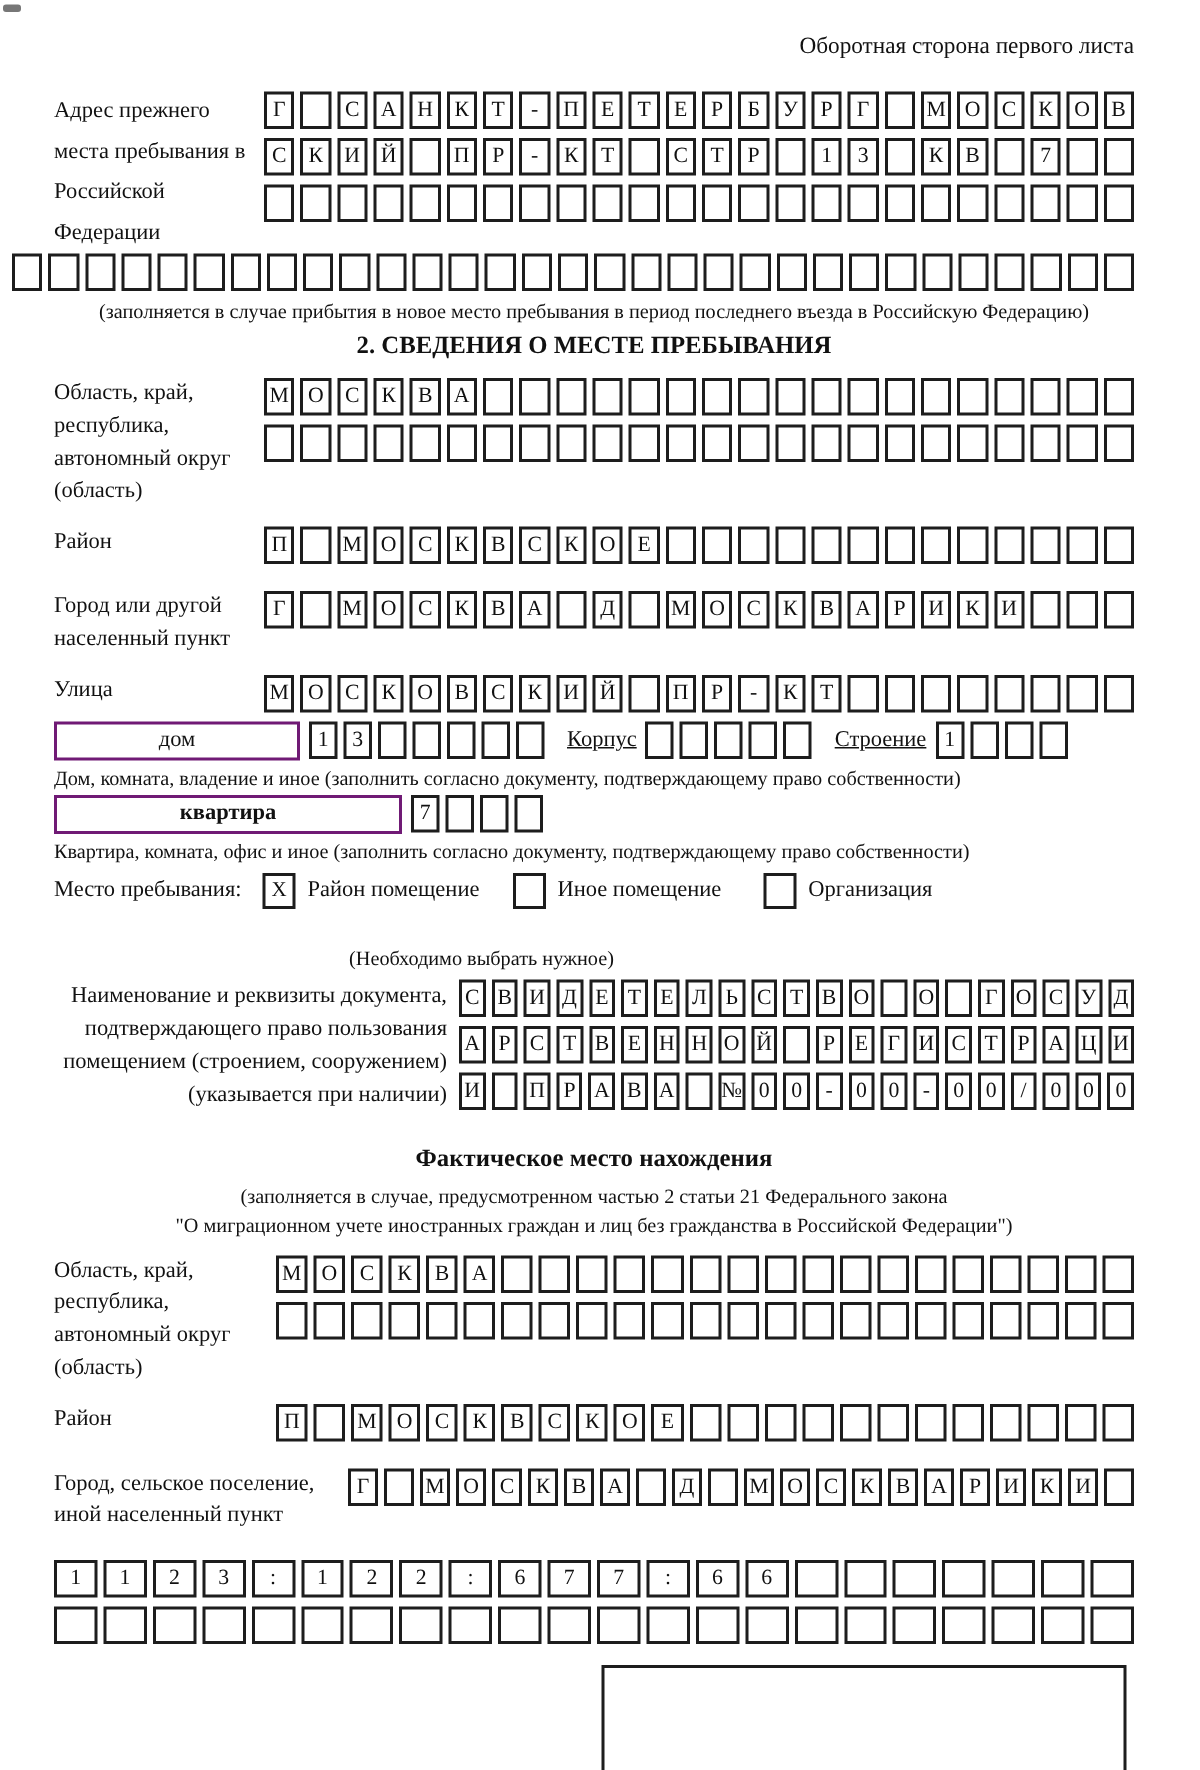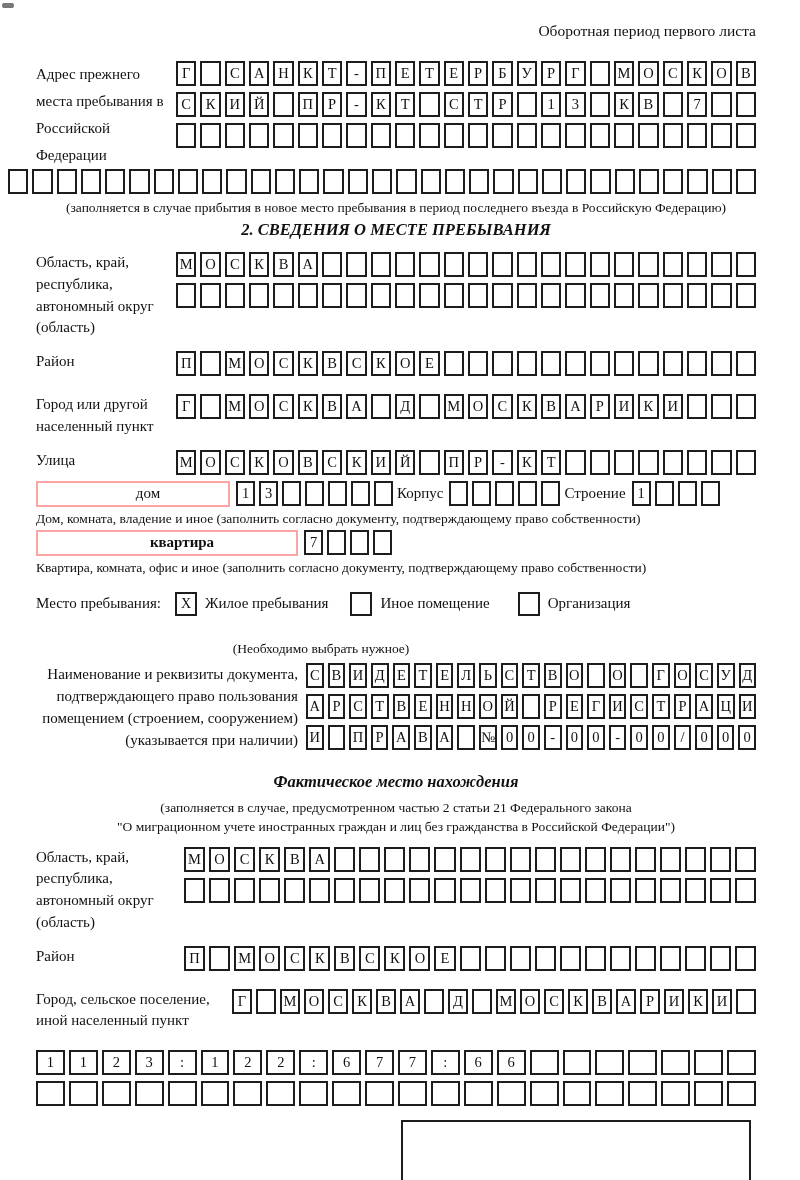--- a/index.html
+++ b/index.html
@@ -16,42 +16,42 @@
   .w270{width:270px;padding-right:8px;box-sizing:border-box;text-align:right;}
   .fcells{flex:1;min-width:0;}
   .cells{display:flex;gap:4px;margin-bottom:6px;}
   .cell{flex:1;height:21px;border:2px solid #1d1d1d;display:flex;align-items:center;justify-content:center;
         font-size:14.5px;line-height:1;background:#fff;}
   .cell-fixed .cell{flex:0 0 15px;}
   .row-full{margin-left:-28px;}
   .caption{font-size:13.5px;line-height:16px;margin-bottom:3px;}
   .center{text-align:center;}
   .left-cap{margin-left:0;}
-  .h-bold{font-weight:bold;font-size:16.5px;text-align:center;line-height:20px;margin:4px 0 8px 0;font-style:italic;}
+  .h-bold{font-weight:bold;font-size:16.5px;text-align:center;line-height:20px;margin:4px 0 8px 0;}
   .inline-row{display:flex;align-items:center;margin-bottom:4px;font-size:15px;}
-  .wbox{border:2px solid #fca5a5;height:22px;display:flex;align-items:center;justify-content:center;font-size:15px;padding-left:30px;}
+  .wbox{border:2px solid #701a75;height:22px;display:flex;align-items:center;justify-content:center;font-size:15px;}
   .dom-box{width:160px;}
   .kv-box{width:228px;font-weight:bold;}
   .chk{width:18px;height:20px;border:2px solid #1d1d1d;display:inline-flex;align-items:center;justify-content:center;
        font-size:14px;flex-shrink:0;}
   .stamp-col{width:372px;margin-left:auto;margin-right:-6px;margin-top:8px;}
   .stamp-box{width:346px;height:172px;border:2px solid #1d1d1d;margin:0 auto 6px auto;}
   .mt6{margin-top:16px;}
-  .gap-sm{margin-left:4px;}
+  .gap-sm{margin-left:15px;text-decoration:underline;}
   .gap-xs{margin-left:6px;}
   .lbl-ml{margin-left:8px;margin-right:0;}
 </style>
 </head>
 <body>
 
 <div class="artifact"></div>
 
 <div class="page">
 
-  <div class="header-note">Оборотная период первого листа</div>
+  <div class="header-note">Оборотная сторона первого листа</div>
 
   <section>
     <div class="frow">
       <div class="flabel w128" style="line-height:27px;">Адрес прежнего места пребывания в Российской Федерации</div>
       <div class="fcells">
         <div class="cells">
             <span class="cell">Г</span>
             <span class="cell"></span>
             <span class="cell">С</span>
             <span class="cell">А</span>
@@ -353,24 +353,24 @@
       <div class="wbox kv-box">квартира</div>
       <div class="cells cell-fixed gap-xs" style="margin-bottom:0;">
           <span class="cell">7</span>
           <span class="cell"></span>
           <span class="cell"></span>
           <span class="cell"></span>
         </div>
     </div>
     <div class="caption left-cap">Квартира, комната, офис и иное (заполнить согласно документу, подтверждающему право собственности)</div>
 
-    <div class="inline-row" style="margin-top:16px;">
+    <div class="inline-row" style="margin-top:6px;">
       <span>Место пребывания:</span>
       <span class="chk" style="margin-left:14px;">X</span>
-      <span class="lbl-ml">Жилое пребывания</span>
+      <span class="lbl-ml">Район помещение</span>
       <span class="chk" style="margin-left:22px;"></span>
       <span class="lbl-ml">Иное помещение</span>
       <span class="chk" style="margin-left:28px;"></span>
       <span class="lbl-ml">Организация</span>
     </div>
     <div class="caption center" style="padding-right:150px;margin-top:25px;">(Необходимо выбрать нужное)</div>
 
     <div class="frow" style="margin-top:6px;">
       <div class="flabel w270" style="line-height:22px;">Наименование и реквизиты документа, подтверждающего право пользования помещением (строением, сооружением) (указывается при наличии)</div>
       <div class="fcells">

